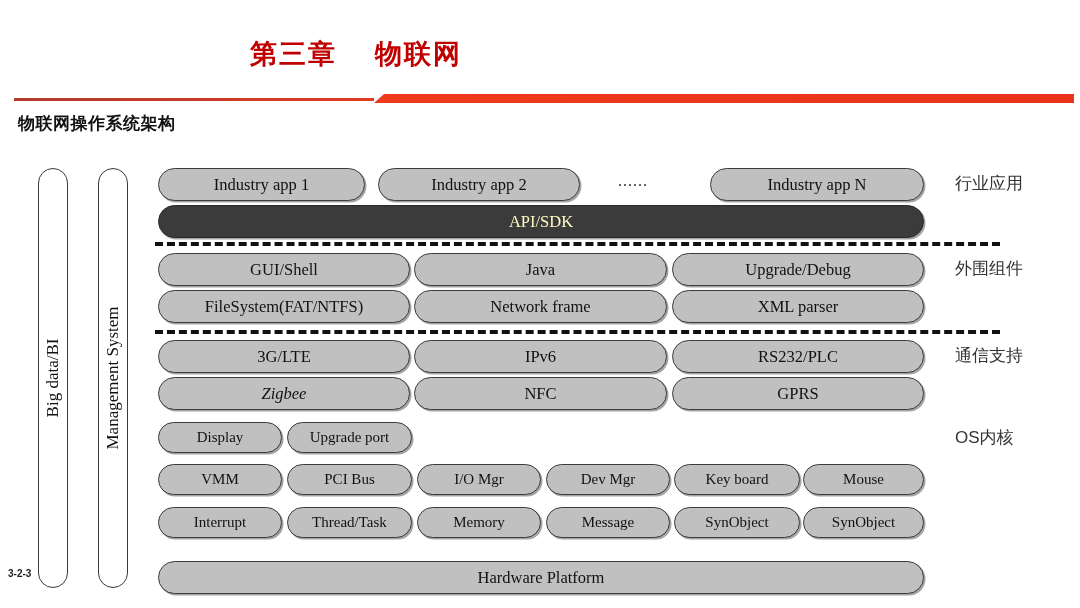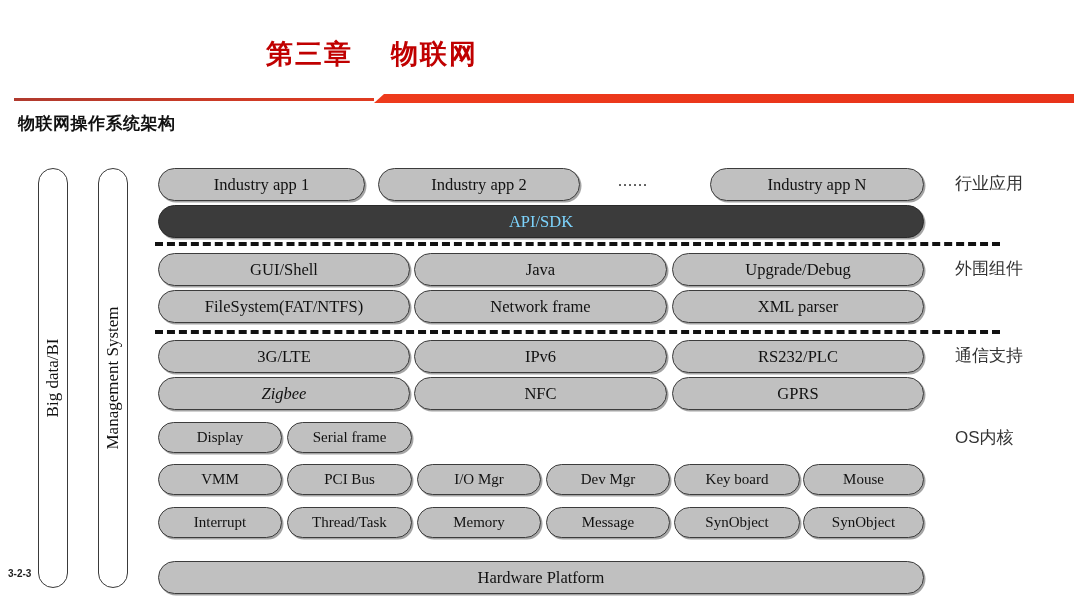--- a/index.html
+++ b/index.html
@@ -20,21 +20,20 @@
   .slide-title {
     position: absolute;
     left: 250px;
     top: 36px;
     font-family: "Liberation Sans", sans-serif;
     font-size: 27px;
     font-weight: bold;
     color: #c00000;
     letter-spacing: 2px;
     white-space: pre;
-    margin-left: 16px;
   }
 
   .rule-wrap {
     position: absolute;
     left: 0;
     top: 92px;
     width: 1080px;
     height: 16px;
   }
   .rule-thin {
@@ -106,21 +105,21 @@
     font-family: "Liberation Serif", serif;
     font-size: 16.5px;
     color: #111;
     box-shadow: 1.5px 1.5px 0 rgba(90,90,90,0.55);
     white-space: nowrap;
     overflow: hidden;
   }
   .pill.dark {
     background: #3b3b3b;
     border-color: #2a2a2a;
-    color: #7dd3fc;
+    color: #fef9c3;
   }
   .pill.small { font-size: 15px; }
 
   
   .dashed {
     position: absolute;
     left: 155px;
     width: 845px;
     height: 0;
     border-top: 4px dashed #111111;
@@ -196,21 +195,21 @@
 
   <div class="pill" style="left:158px; top:190px; width:250px; height:31px;">3G/LTE</div>
   <div class="pill" style="left:414px; top:190px; width:251px; height:31px;">IPv6</div>
   <div class="pill" style="left:672px; top:190px; width:250px; height:31px;">RS232/PLC</div>
 
   <div class="pill" style="left:158px; top:227px; width:250px; height:31px;font-style:italic;">Zigbee</div>
   <div class="pill" style="left:414px; top:227px; width:251px; height:31px;">NFC</div>
   <div class="pill" style="left:672px; top:227px; width:250px; height:31px;">GPRS</div>
 
   <div class="pill small" style="left:158px; top:272px; width:122px; height:29px;">Display</div>
-  <div class="pill small" style="left:287px; top:272px; width:123px; height:29px;">Serial frame</div>
+  <div class="pill small" style="left:287px; top:272px; width:123px; height:29px;">Upgrade port</div>
 
   <div class="pill small" style="left:158px; top:314px; width:122px; height:29px;">VMM</div>
   <div class="pill small" style="left:287px; top:314px; width:123px; height:29px;">PCI Bus</div>
   <div class="pill small" style="left:417px; top:314px; width:122px; height:29px;">I/O Mgr</div>
   <div class="pill small" style="left:546px; top:314px; width:122px; height:29px;">Dev Mgr</div>
   <div class="pill small" style="left:674px; top:314px; width:124px; height:29px;">Key board</div>
   <div class="pill small" style="left:803px; top:314px; width:119px; height:29px;">Mouse</div>
 
   <div class="pill small" style="left:158px; top:357px; width:122px; height:29px;">Interrupt</div>
   <div class="pill small" style="left:287px; top:357px; width:123px; height:29px;text-align:center;">Thread/Task</div>

